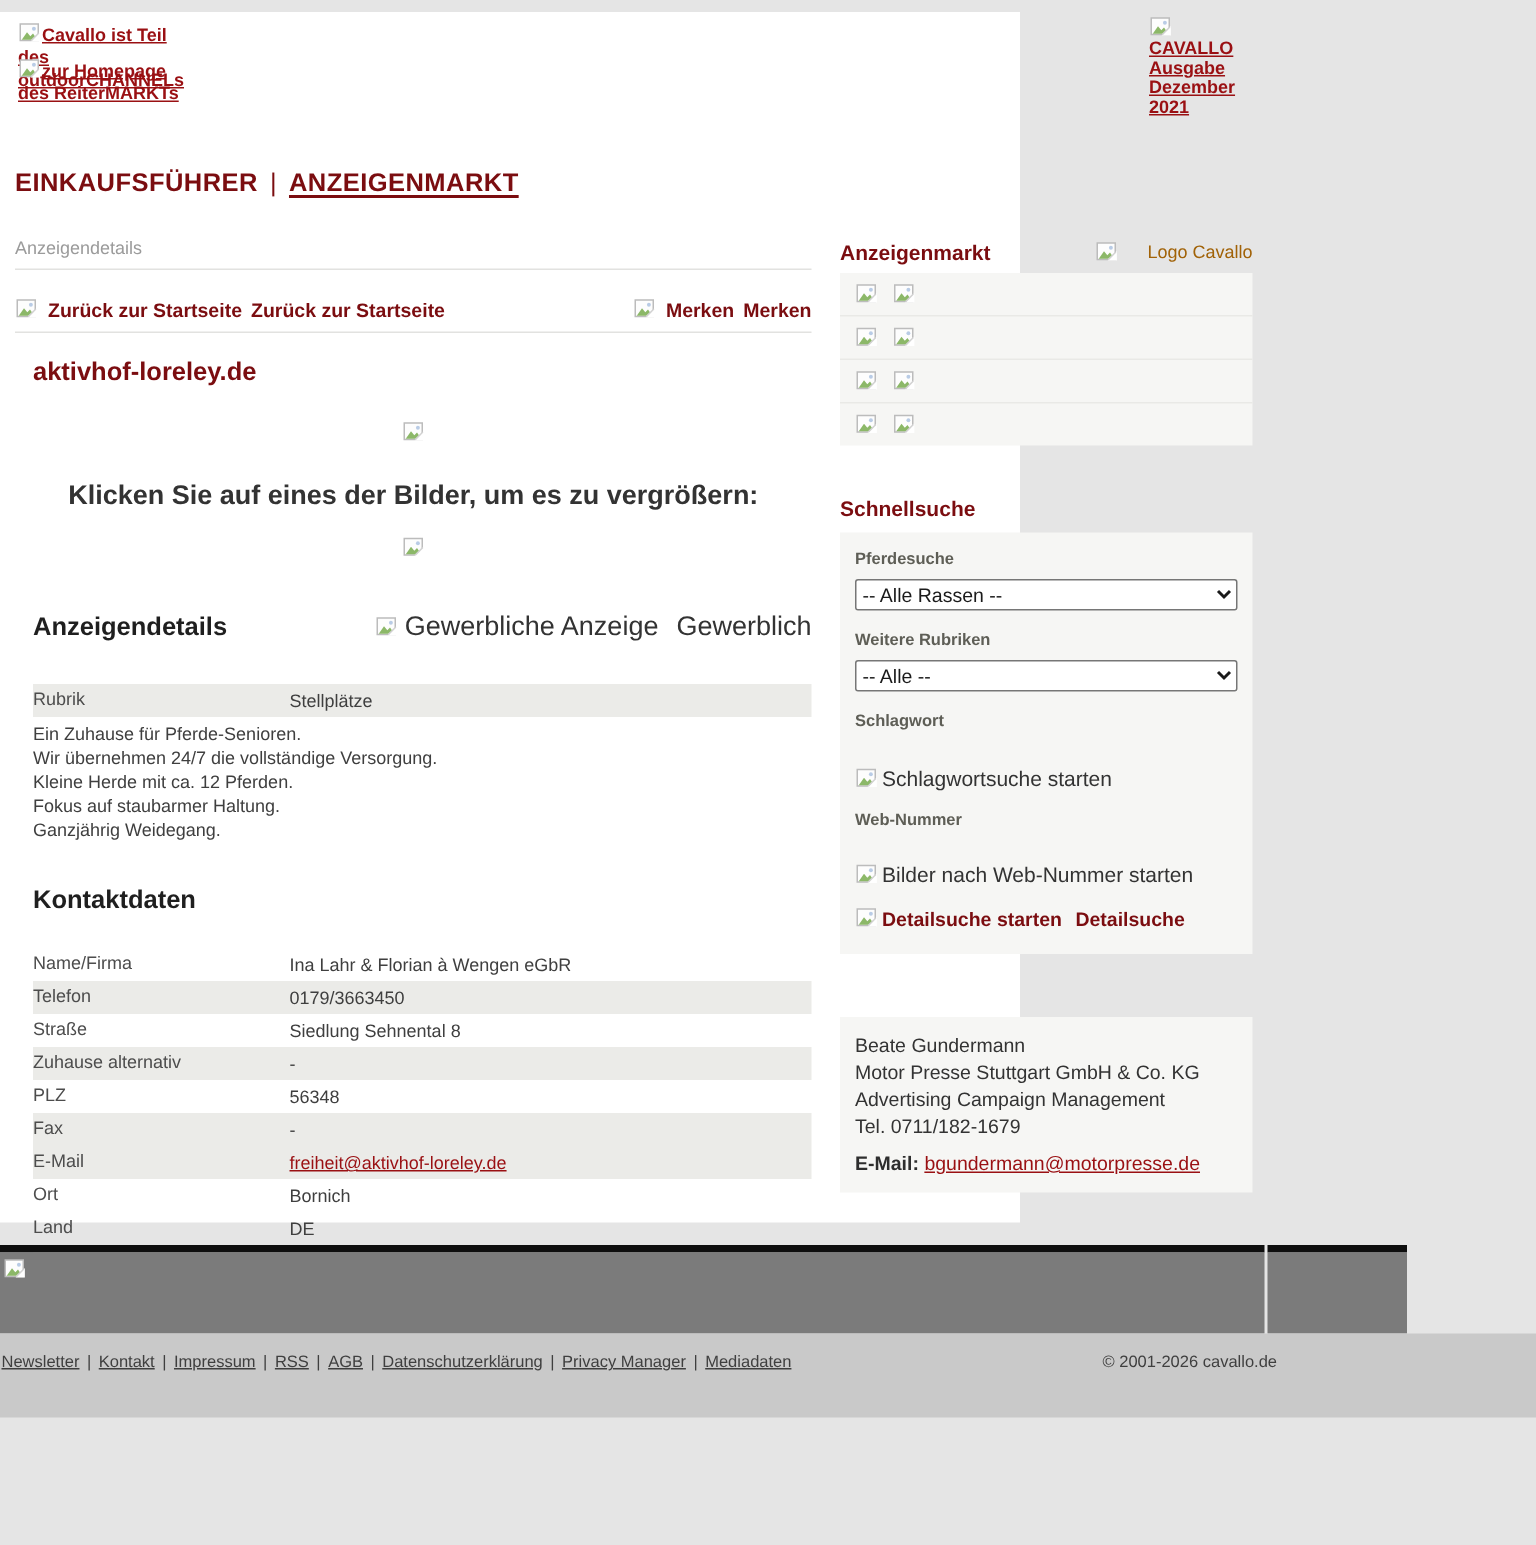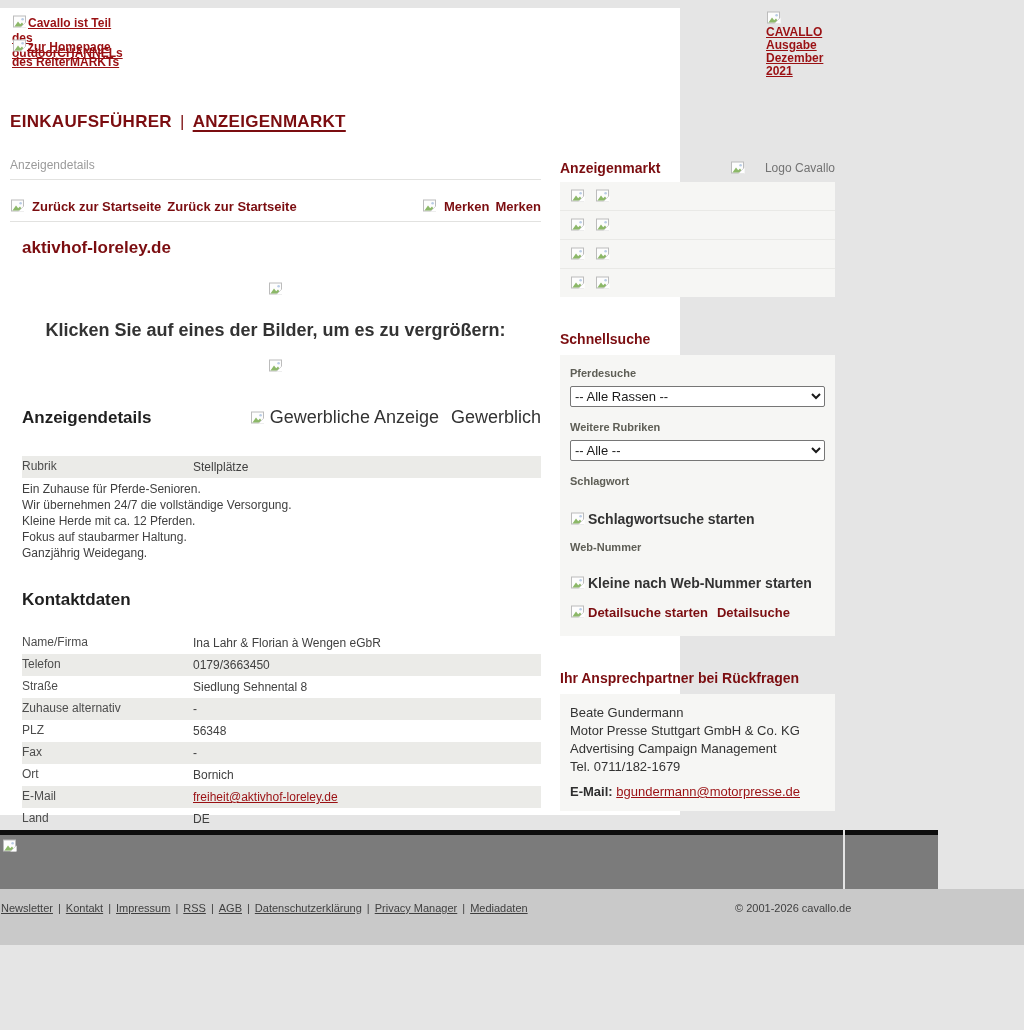--- a/index.html
+++ b/index.html
@@ -45,31 +45,31 @@
   .trow.gray { background:#ebebe8; }
   .tlabel { width:171px; flex:none; color:#4d4d4d; padding-left:0; }
   .tval { flex:1; color:#3f3f3f; line-height:16px; }
   .k-head { margin:26px 0 0 12px; }
   .ktable { margin:22px 0 0 12px; width:519px; font-size:12px; }
 
   
   .sidebar { position:absolute; left:560px; top:152px; width:275px; }
   .sb-head { font-size:14px; font-weight:bold; color:#7b0d10; }
   .sb-headrow { display:flex; justify-content:space-between; align-items:flex-start; }
-  .logo-cavallo { display:flex; align-items:center; gap:19px; font-size:12px; font-weight:normal; color:#737373;text-align:right; }
+  .logo-cavallo { display:flex; align-items:center; gap:19px; font-size:12px; font-weight:normal; color:#a16207;text-align:right; }
   .iconbox { margin-top:6px; background:#f6f6f4; }
   .iconrow { display:flex; gap:9px; padding:6px 10px; border-bottom:1px solid #e9e9e6; }
   .iconrow:last-child { border-bottom:none; }
   .gap34 { height:34px; }
   .searchbox { margin-top:8px; background:#f6f6f4; padding:10px 10px 16px; }
   .flabel { font-size:11px; font-weight:bold; color:#5e5e56; margin-top:14px; margin-bottom:7px; }
   .flabel:first-child { margin-top:2px; }
   .searchbox select { width:100%; height:21px; font-size:13px; color:#1a1a1a;
                       border:1px solid #767676; border-radius:2px; background:#fff; }
-  .btnrow { display:flex; align-items:flex-start; gap:2px; margin-top:24px; font-size:14px; color:#333; cursor:pointer;font-weight:bold; }
+  .btnrow { display:flex; align-items:flex-start; gap:2px; margin-top:24px; font-size:14px; color:#333; cursor:pointer; }
   .btnrow.tight { margin-top:22px; }
   .detailrow { display:flex; align-items:center; gap:2px; margin-top:13px;
                font-size:13px; font-weight:bold; color:#7b0d10; cursor:pointer; }
   .detailrow .lbl2 { margin-left:7px; }
   .contactbox { margin-top:8px; background:#f6f6f4; padding:10px; font-size:13px; color:#333; line-height:18px; }
   .email-row { margin-top:7px; }
   .email-row b { color:#2e2e2e; }
 
   
   .f-black-a { position:absolute; left:0; top:830px; width:843px; height:5px; background:#0e0e0e; }
@@ -195,27 +195,27 @@
           <div class="tval">-</div>
         </div>
         <div class="trow">
           <div class="tlabel">PLZ</div>
           <div class="tval">56348</div>
         </div>
         <div class="trow gray">
           <div class="tlabel">Fax</div>
           <div class="tval">-</div>
         </div>
+        <div class="trow gray">
+          <div class="tlabel">E-Mail</div>
+          <div class="tval"><a class="red-link">freiheit@aktivhof-loreley.de</a></div>
+        </div>
         <div class="trow">
           <div class="tlabel">Ort</div>
           <div class="tval">Bornich</div>
-        </div>
-        <div class="trow gray">
-          <div class="tlabel">E-Mail</div>
-          <div class="tval"><a class="red-link">freiheit@aktivhof-loreley.de</a></div>
         </div>
         <div class="trow">
           <div class="tlabel">Land</div>
           <div class="tval">DE</div>
         </div>
         <div class="trow gray">
           <div class="tlabel">Homepage</div>
           <div class="tval"><a class="red-link">aktivhof-loreley.de</a></div>
         </div>
       </div>
@@ -282,33 +282,32 @@
             <svg class="bi">
               <use href="#bimg"></use>
             </svg>
             <span>Schlagwortsuche starten</span>
           </div>
         <div class="flabel">Web-Nummer</div>
         <div class="btnrow tight">
             <svg class="bi">
               <use href="#bimg"></use>
             </svg>
-            <span>Kleine nach Web-Nummer starten</span>
+            <span>Bilder nach Web-Nummer starten</span>
           </div>
         <div class="detailrow">
           <svg class="bi">
               <use href="#bimg"></use>
             </svg>
           <span>Detailsuche starten</span>
           <span class="lbl2">Detailsuche</span>
         </div>
       </div>
 
       <div class="gap34"></div>
-      <div class="sb-head">Ihr Ansprechpartner bei Rückfragen</div>
       <div class="contactbox">
         <div>Beate Gundermann</div>
         <div>Motor Presse Stuttgart GmbH &amp; Co. KG</div>
         <div>Advertising Campaign Management</div>
         <div>Tel. 0711/182-1679</div>
         <div class="email-row">
           <b>E-Mail:</b>
           <a class="red-link">bgundermann@motorpresse.de</a>
         </div>
       </div>

